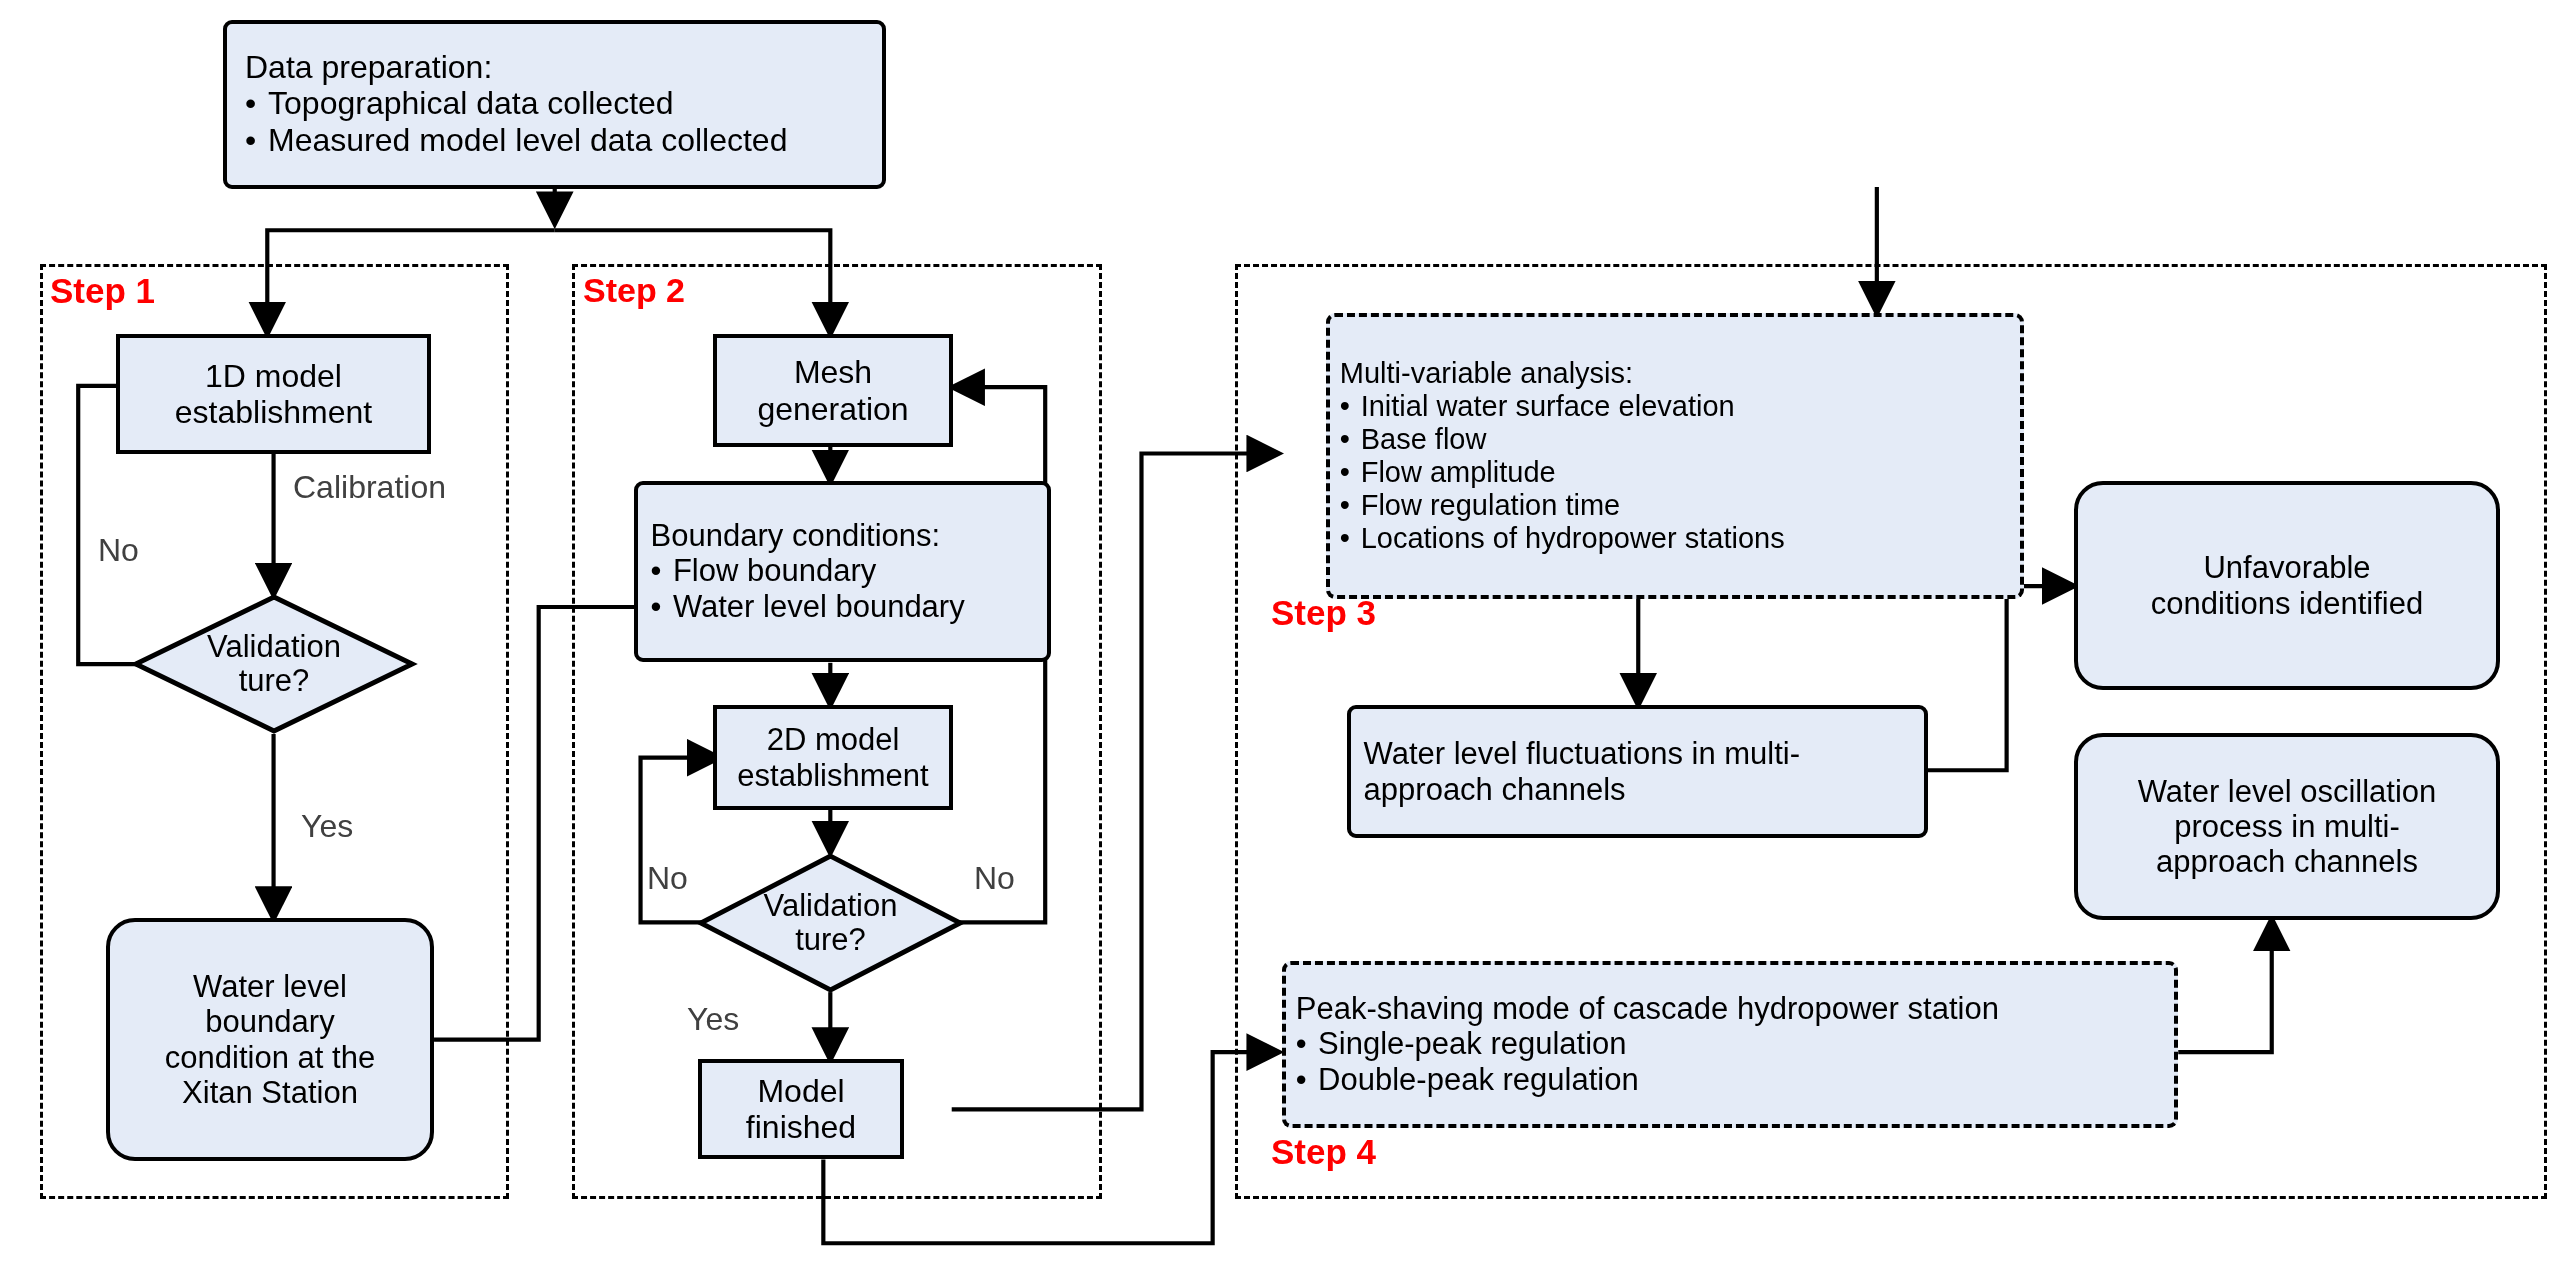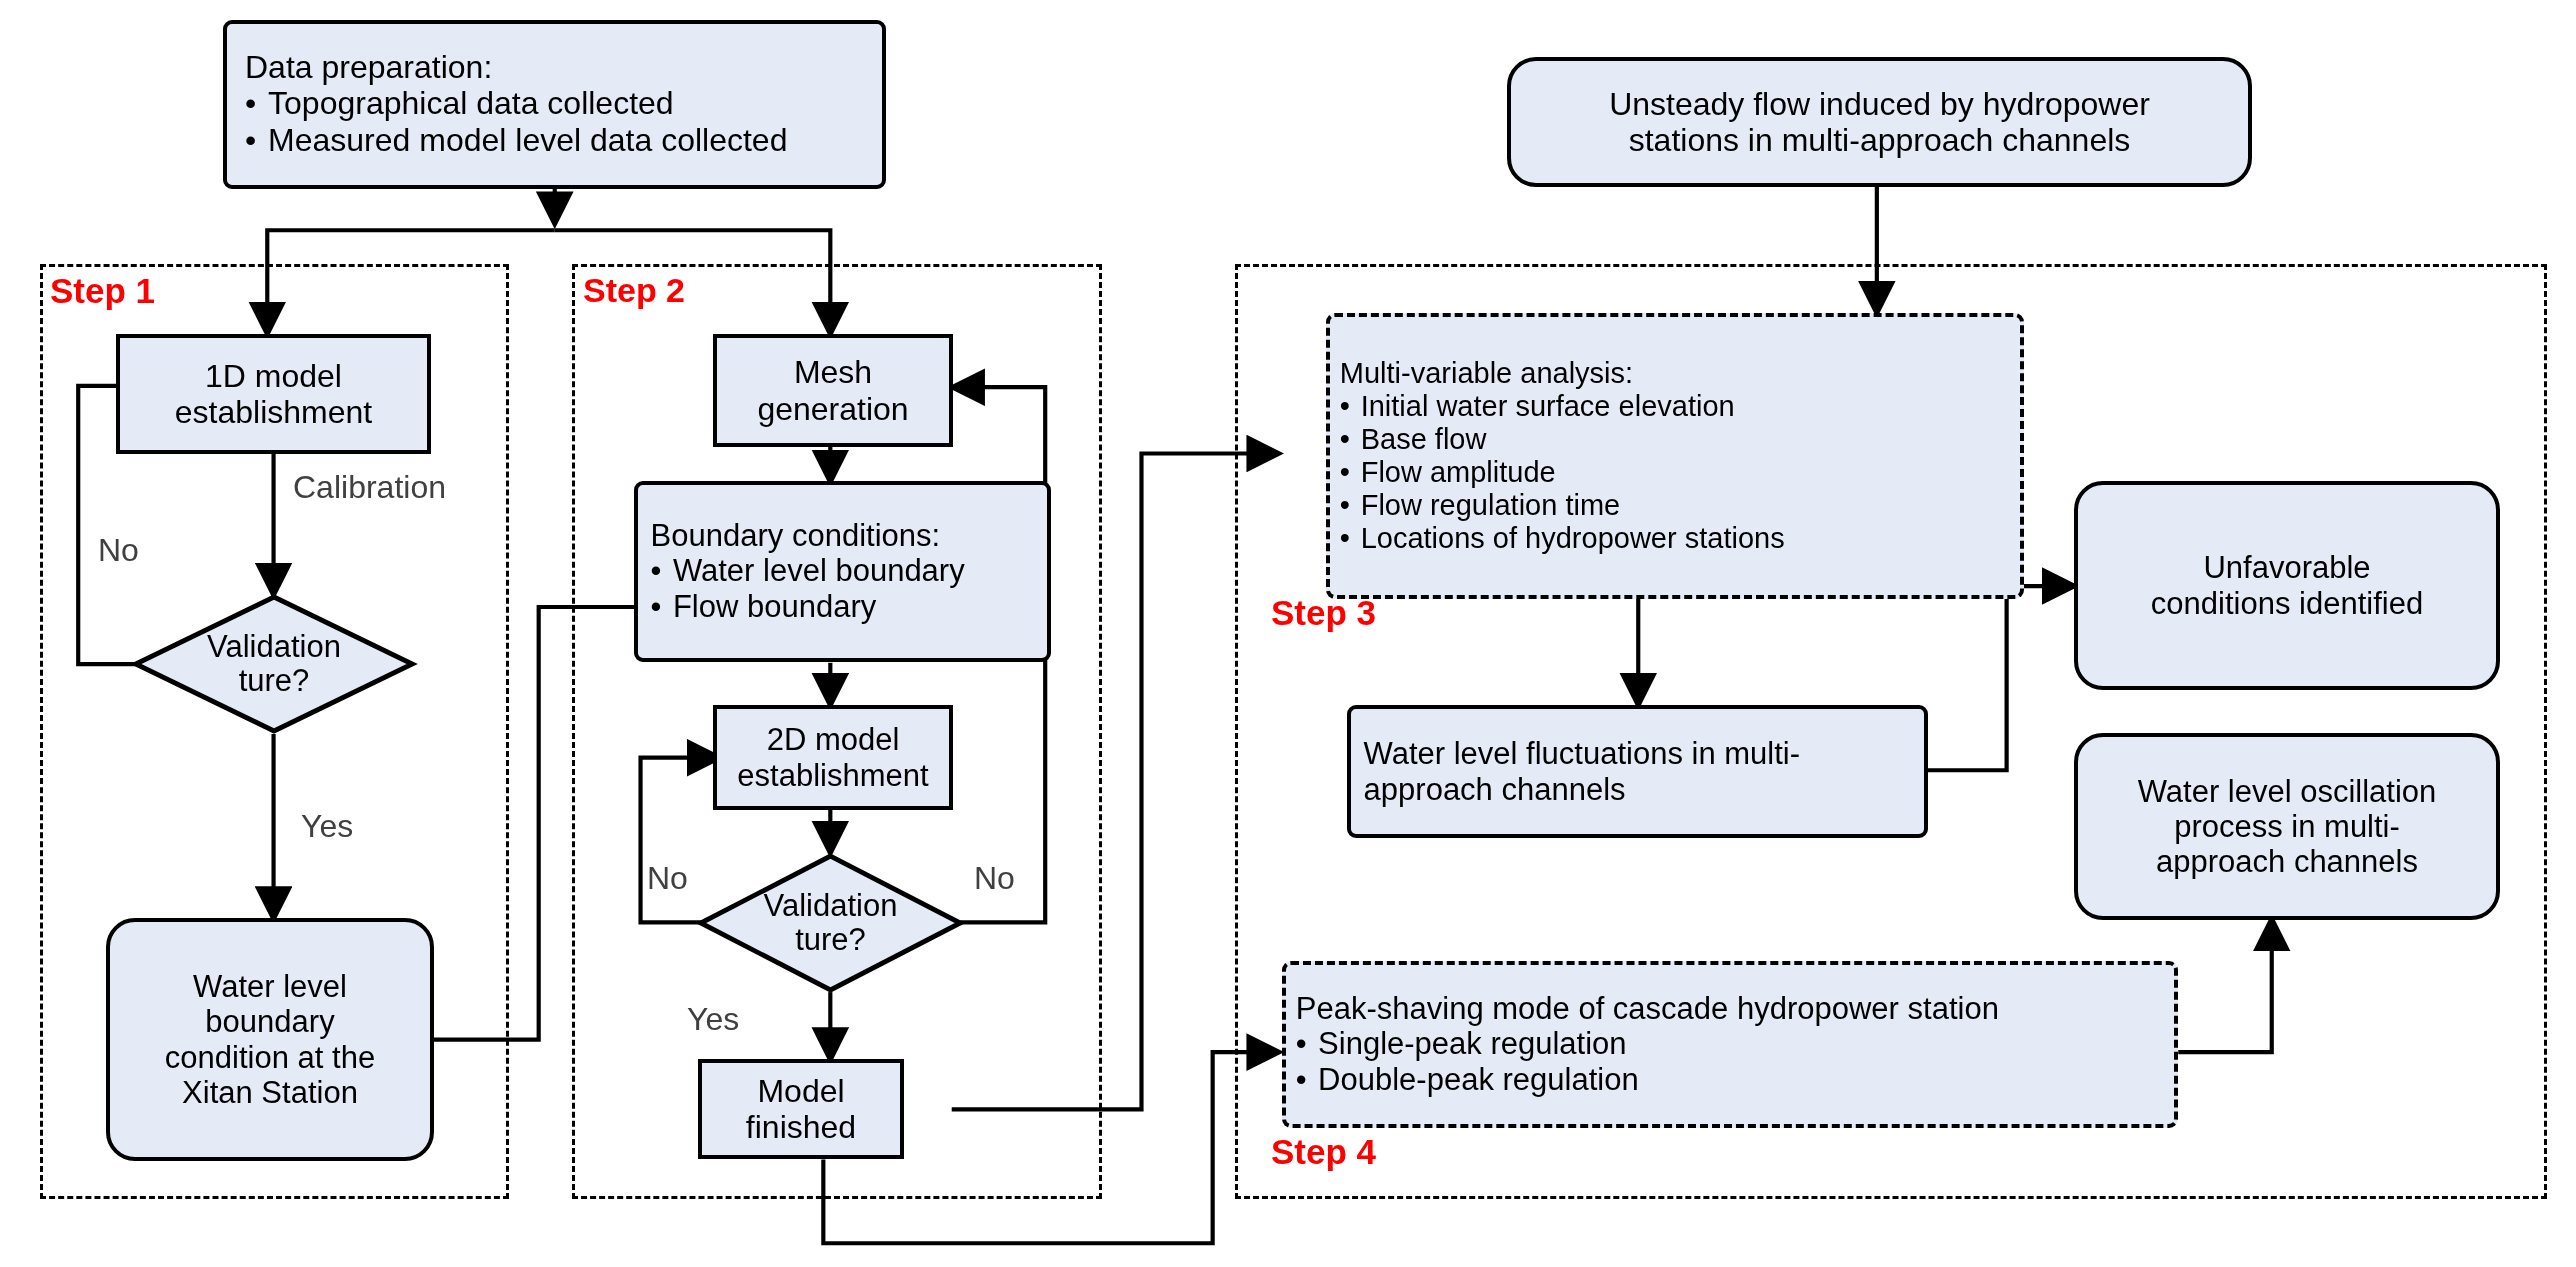--- a/index.html
+++ b/index.html
@@ -86,24 +86,20 @@
   </svg>
 
   <div class="node left rounded" style="left:223px;top:19.5px;width:663px;height:169px;padding:9.8px 18px;font-size:32px;">
     <div class="ntext">Data preparation:</div>
     <ul class="bullets">
       <li>Topographical data collected</li>
       <li>Measured model level data collected</li>
     </ul>
   </div>
 
-  <div class="node center rounded" style="left:1507px;top:57px;width:745px;height:130px;padding:5.6px 14px;font-size:32px;">
-    <div class="ntext">Unsteady flow induced by hydropower</div>
-    <div class="ntext">stations in multi-approach channels</div>
-  </div>
 
   <div class="node center" style="left:116px;top:334px;width:315px;height:120px;font-size:32px;">
     <div class="ntext">1D model</div>
     <div class="ntext">establishment</div>
   </div>
 
   <div class="edgelabel" style="left:293px;top:469px;font-size:32px;">Calibration</div>
   <div class="edgelabel" style="left:98px;top:532px;font-size:32px;">No</div>
   <div class="edgelabel" style="left:301px;top:808px;font-size:32px;">Yes</div>
 
@@ -125,22 +121,22 @@
   </div>
 
   <div class="node center" style="left:713px;top:334px;width:240px;height:113px;font-size:32px;">
     <div class="ntext">Mesh</div>
     <div class="ntext">generation</div>
   </div>
 
   <div class="node left" style="left:634px;top:481px;width:417px;height:181px;padding:7px 12.6px;font-size:31px;">
     <div class="ntext">Boundary conditions:</div>
     <ul class="bullets">
+      <li>Flow boundary</li>
       <li>Water level boundary</li>
-      <li>Flow boundary</li>
     </ul>
   </div>
 
   <div class="node center" style="left:713px;top:705px;width:240px;height:105px;font-size:31px;">
     <div class="ntext">2D model</div>
     <div class="ntext">establishment</div>
   </div>
 
   <div class="edgelabel" style="left:647px;top:860px;font-size:32px;">No</div>
   <div class="edgelabel" style="left:974px;top:860px;font-size:32px;">No</div>

